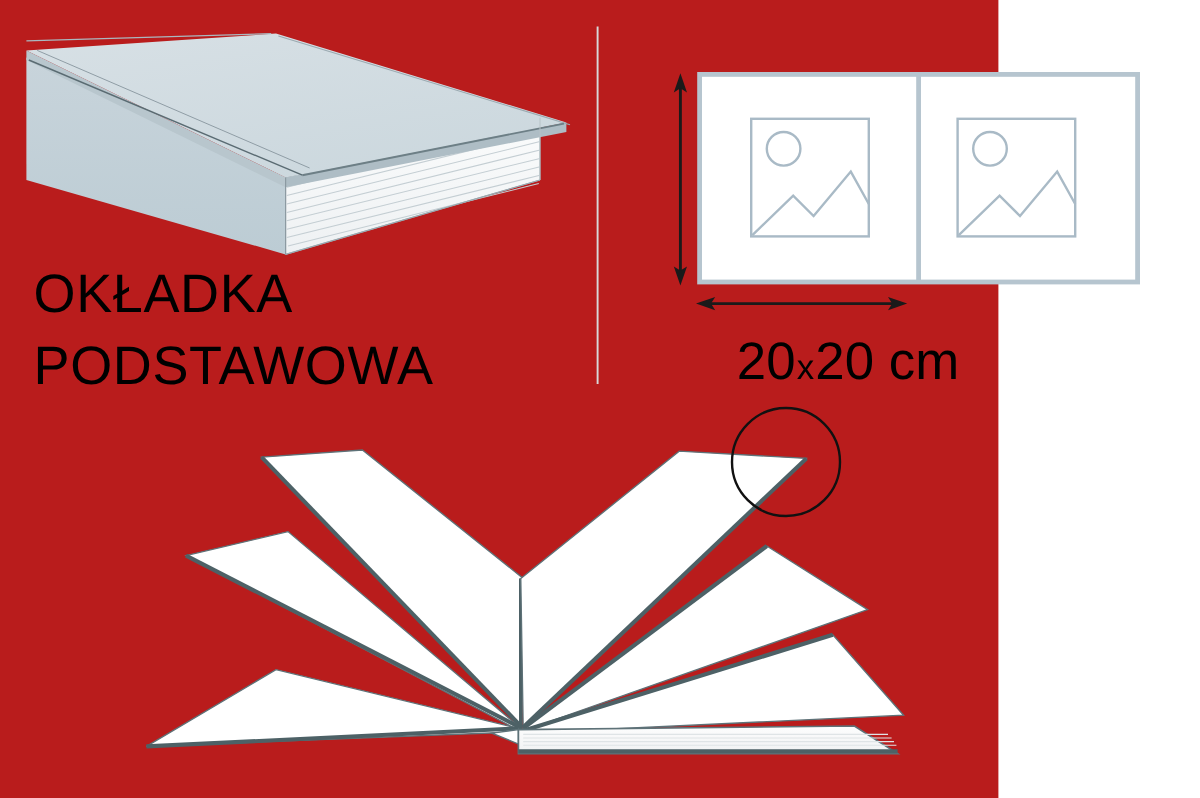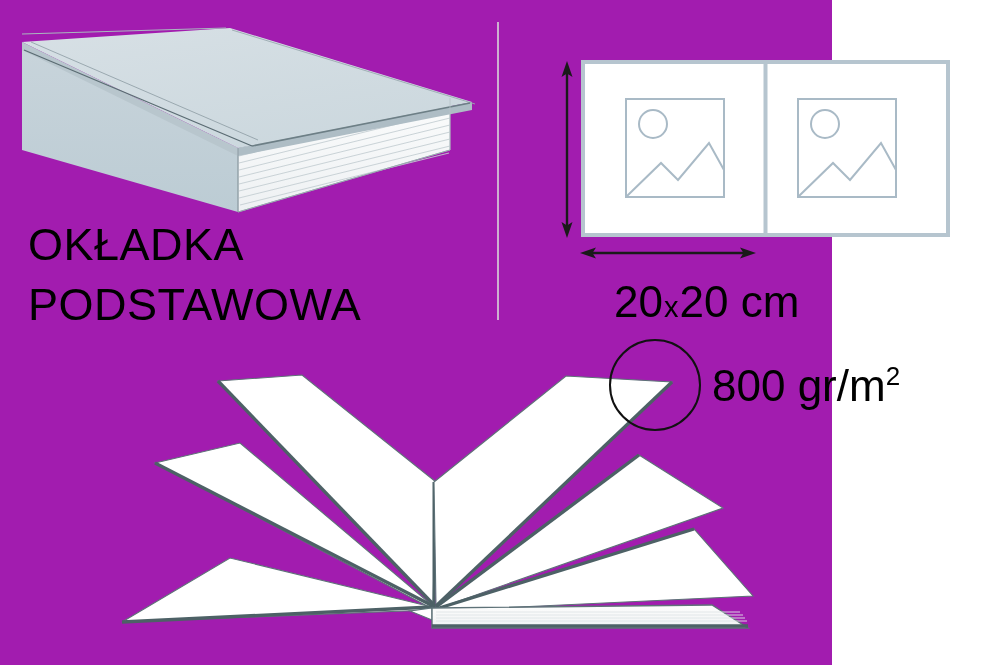--- a/index.html
+++ b/index.html
@@ -11,21 +11,21 @@
     width: 1000px;
     height: 665px;
     font-family: "Liberation Sans", sans-serif;
     overflow: hidden;
     position: relative;
   }
   #stage {
     position: relative;
     width: 832px;
     height: 665px;
-    background: #a21caf;
+    background: #b91c1c;
   }
   #stage > svg {
     position: absolute;
     left: 0;
     top: 0;
   }
   .txt {
     position: absolute;
     color: #000000;
     white-space: nowrap;
@@ -185,17 +185,14 @@
   </svg>
 
   <div class="txt cover-label" id="lbl-line1">OKŁADKA</div>
 
   <div class="txt cover-label" id="lbl-line2">PODSTAWOWA</div>
 
   <div class="txt" id="lbl-size">
     <span>20</span><span class="mult">x</span><span>20</span><span> cm</span>
   </div>
 
-  <div class="txt" id="lbl-weight">
-    <span>800 gr/m</span><span class="sup">2</span>
-  </div>
 
 </div>
 
 </body></html>

